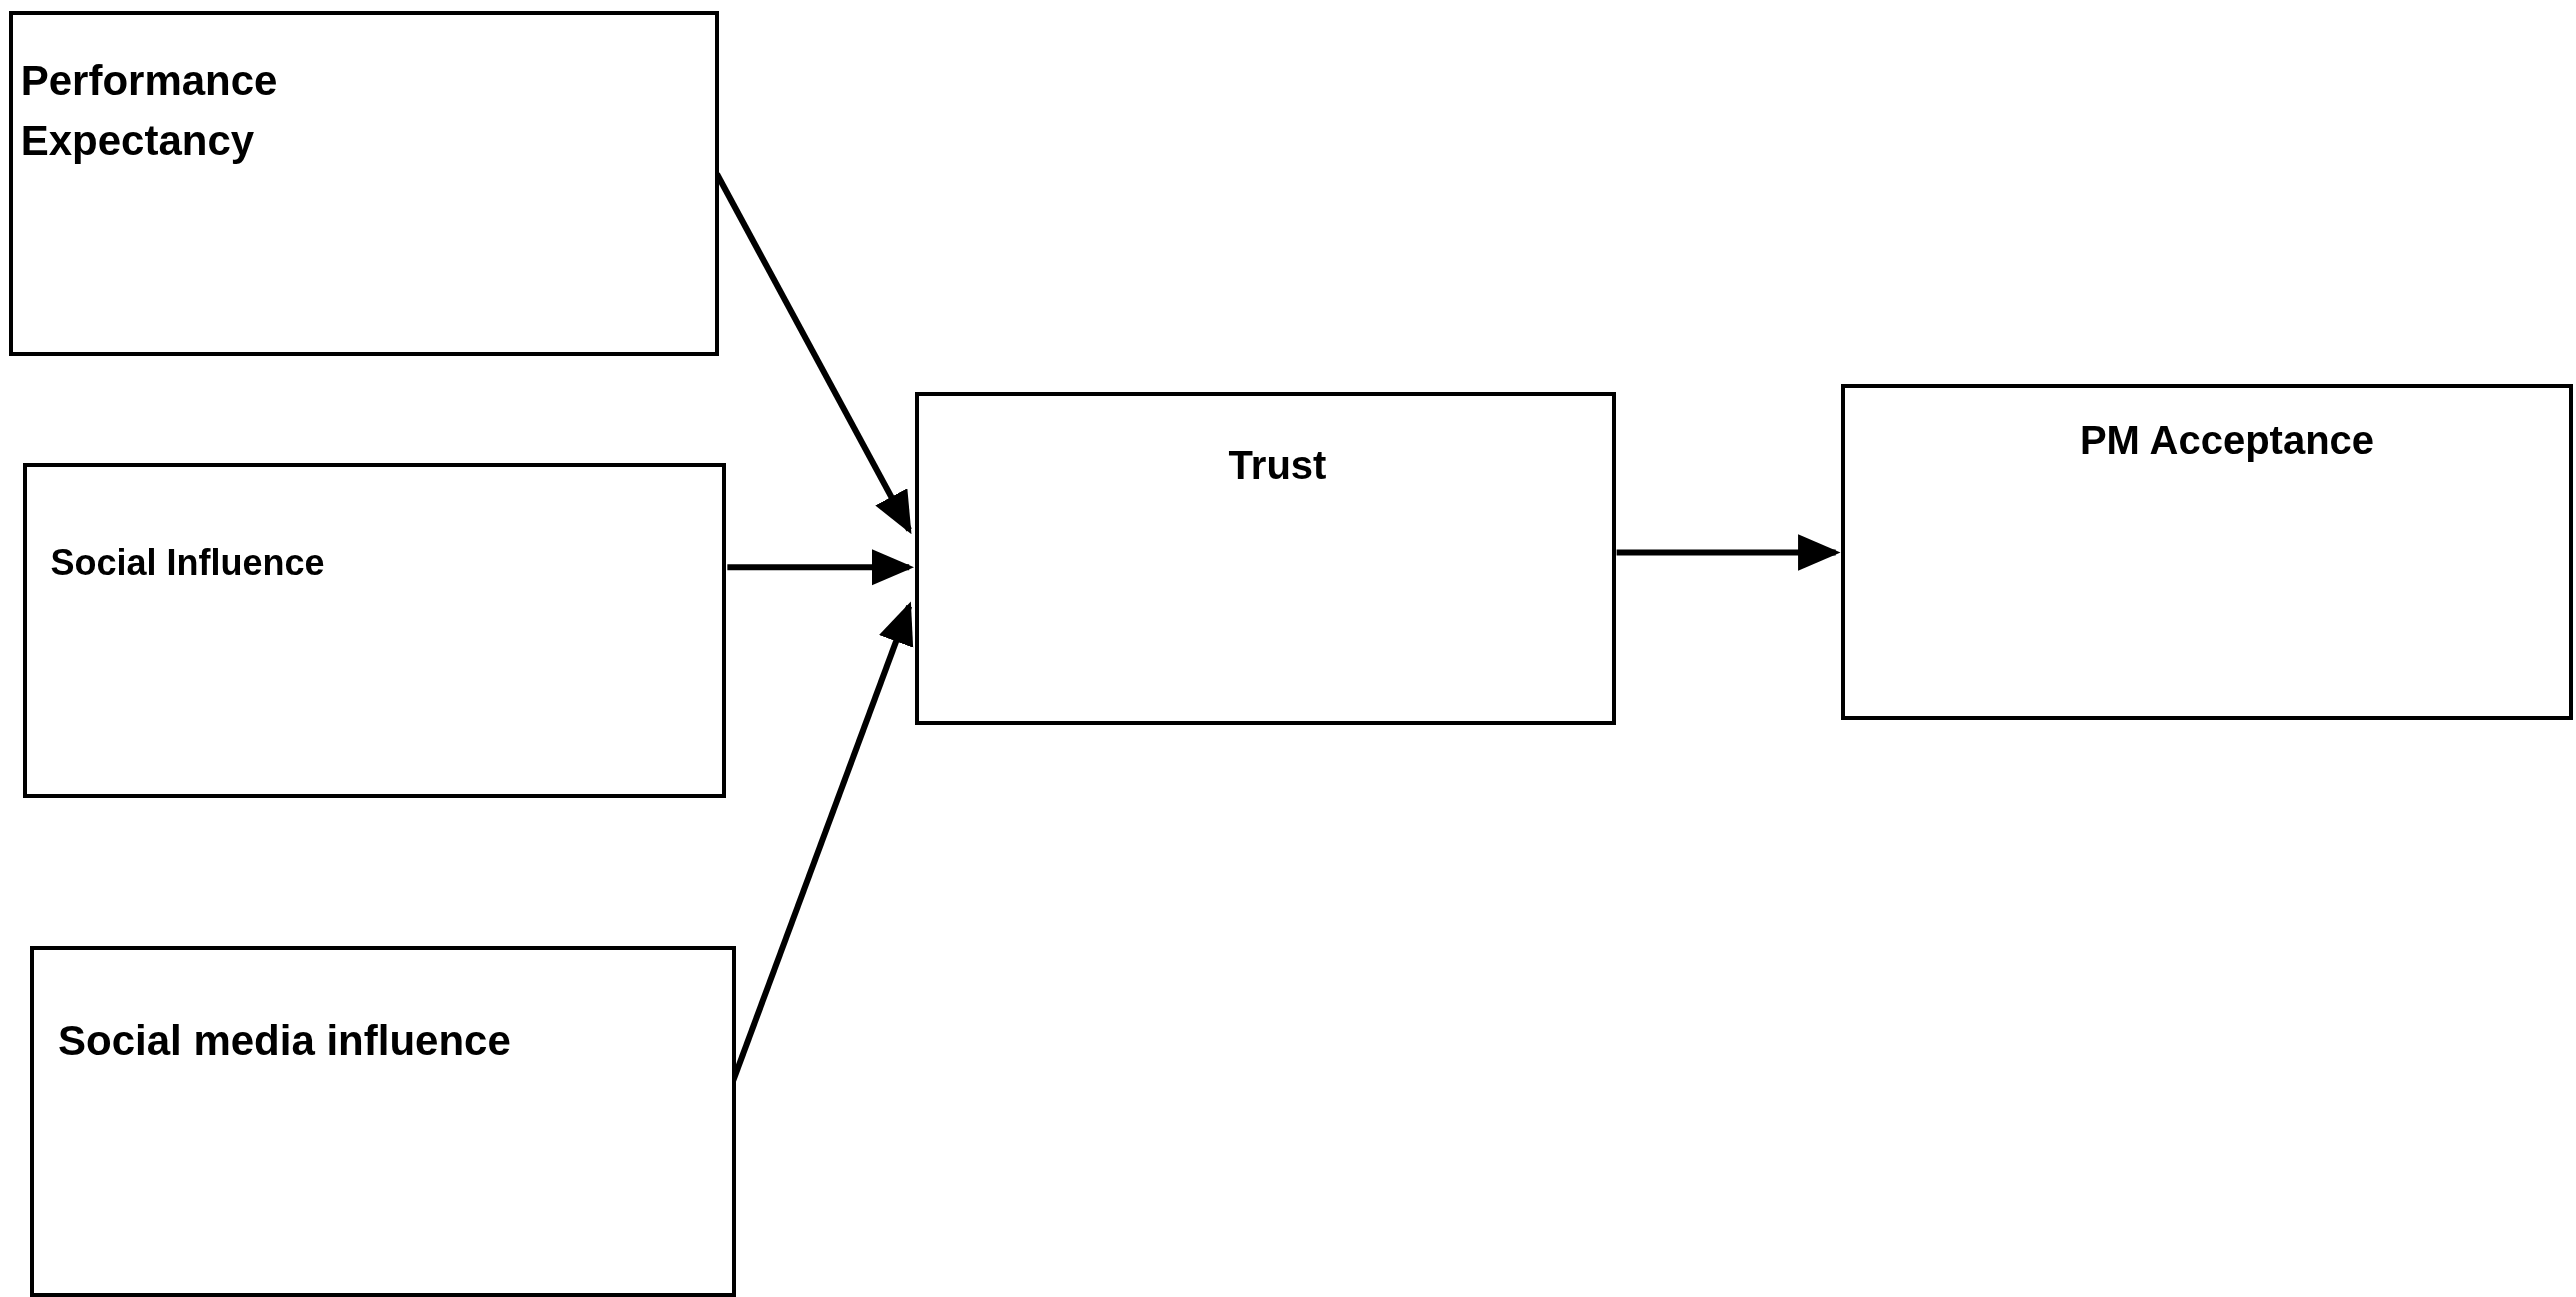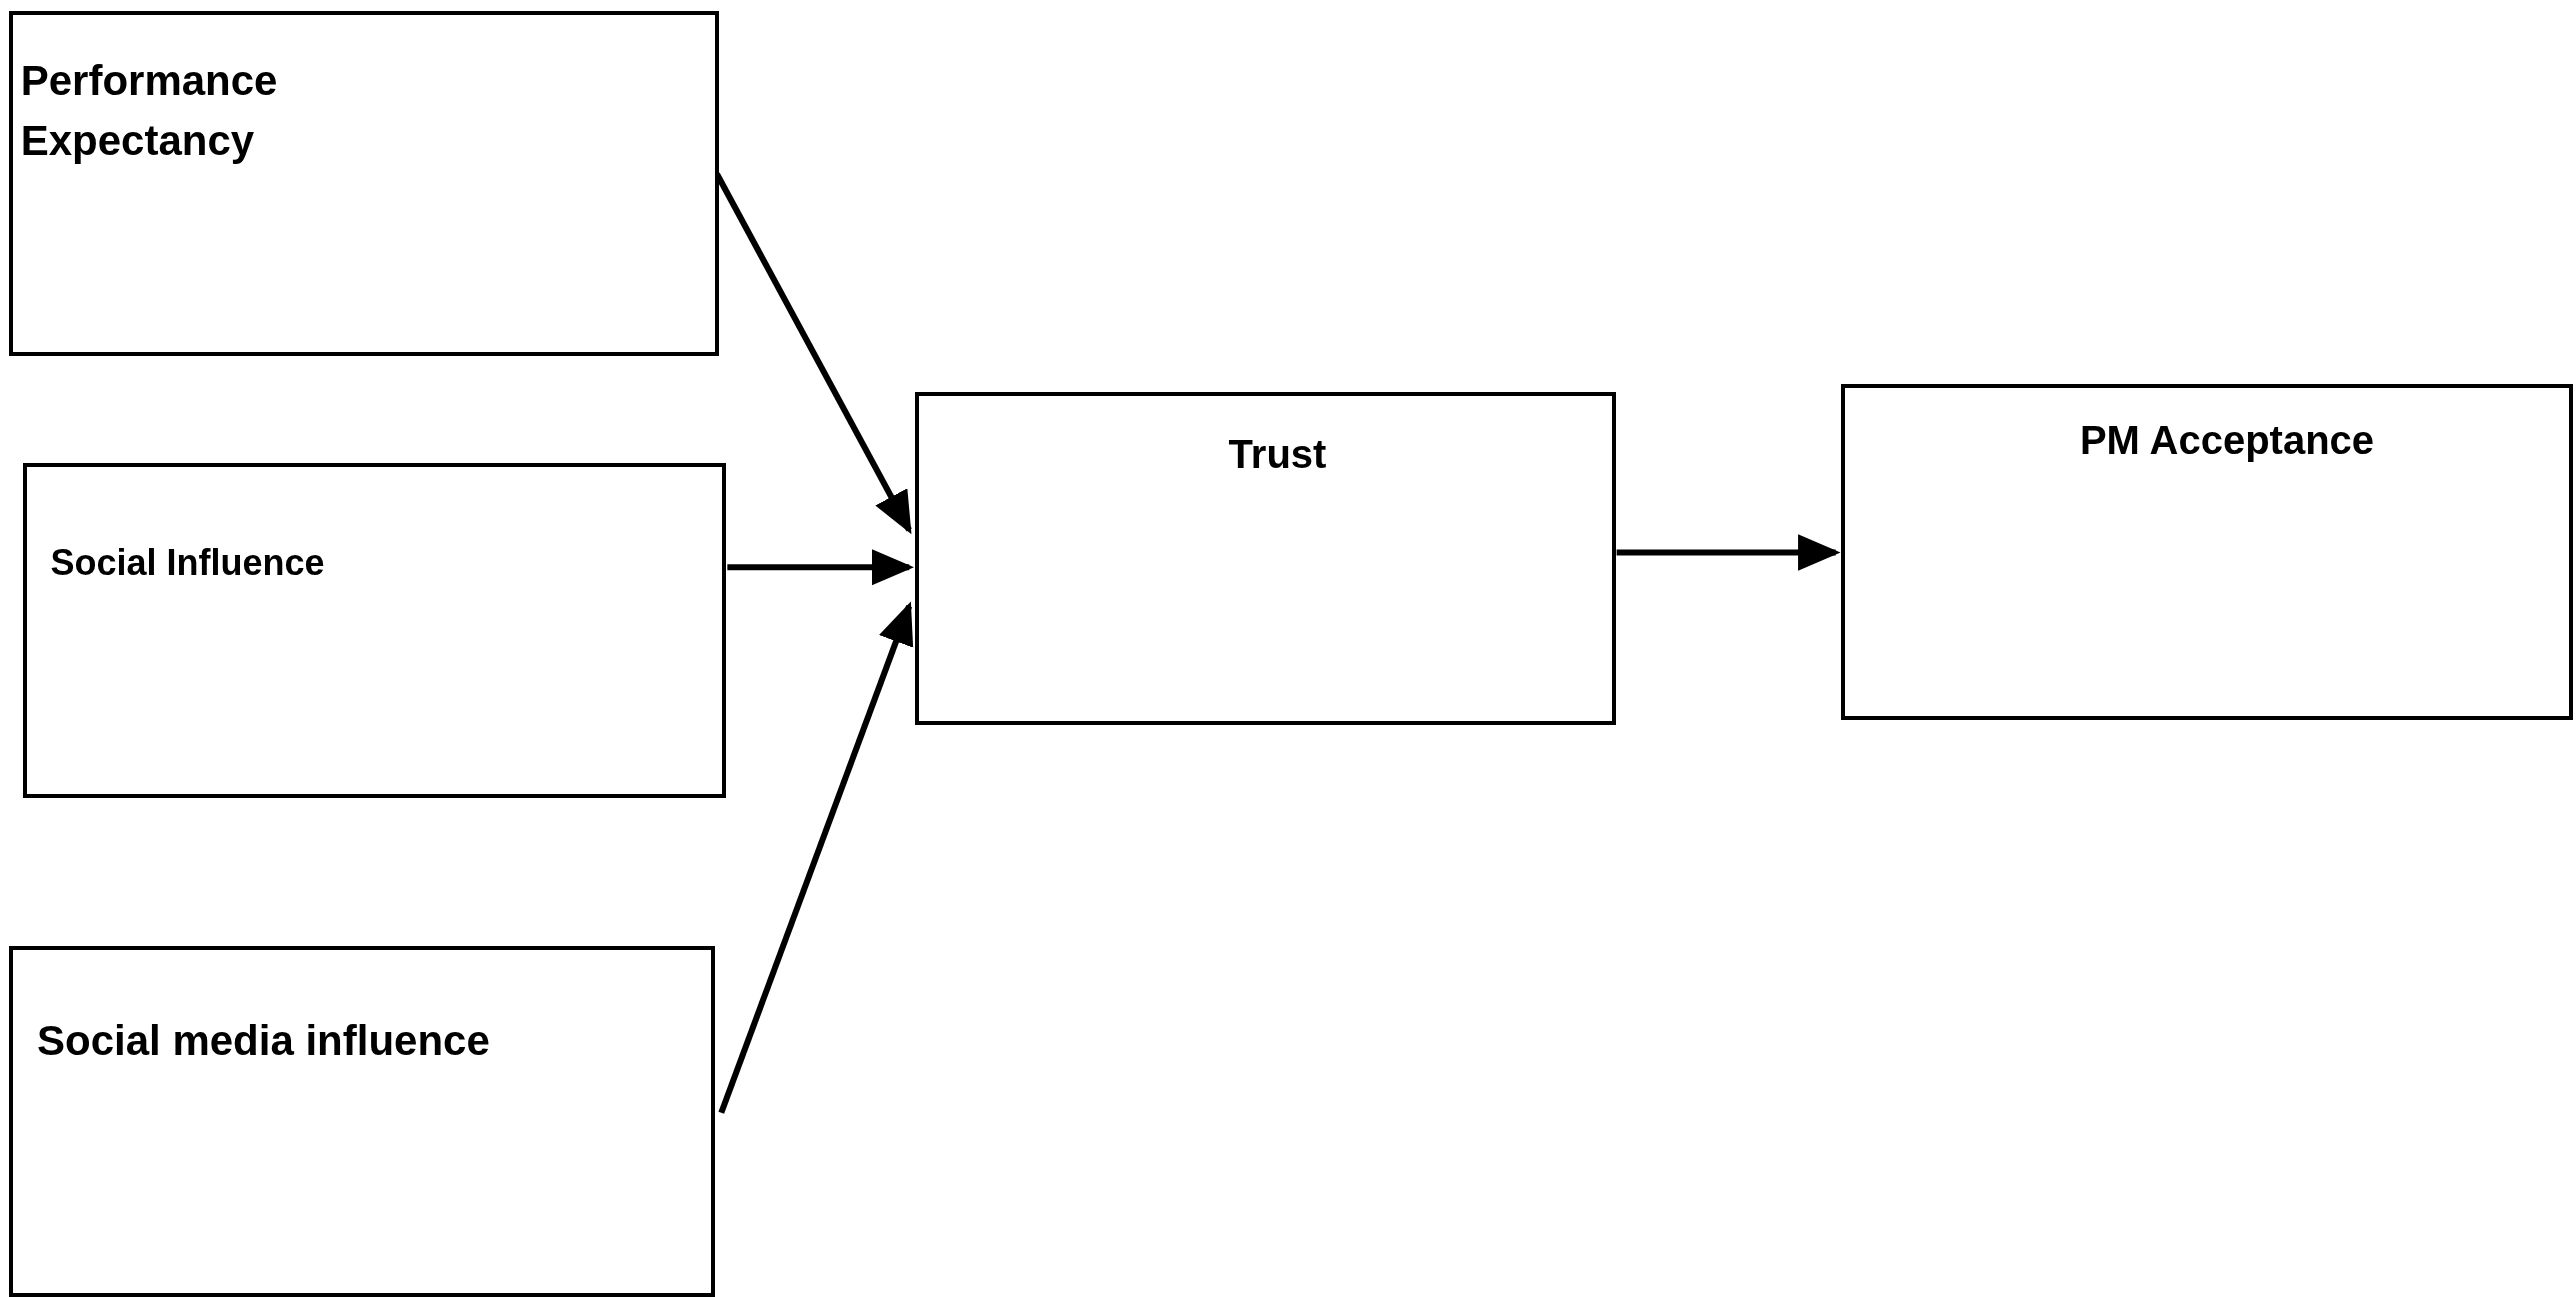--- a/index.html
+++ b/index.html
@@ -41,28 +41,28 @@
     position: absolute;
     left: 0;
     top: 0;
     width: 2576px;
     height: 1298px;
     pointer-events: none;
   }
   
   #box-performance-expectancy { left: 8.7px;  top: 11.3px;   width: 710px; height: 345px; }
   #box-social-influence       { left: 22.5px;  top: 463px;  width: 703px; height: 335px; }
-  #box-social-media-influence { left: 9px;  top: 946px; width: 706px; height: 351px; }
+  #box-social-media-influence { left: 30px;  top: 946px; width: 706px; height: 351px; }
   #box-trust                  { left: 915px; top: 392px; width: 701px; height: 333px; }
   #box-pm-acceptance          { left: 1841px; top: 384px; width: 732px; height: 336px; }
 
   #box-performance-expectancy .node-label { top: 36px;  padding-left: 8px; font-size: 42px; }
   #box-social-influence .node-label       { top: 44px;  padding-left: 24px; font-size: 36px; margin-top: 26px; }
   #box-social-media-influence .node-label { top: 61px;  padding-left: 24px; font-size: 42px; }
-  #box-trust .node-label                  { top: 30px;  font-size: 40px; margin-left: 24px; }
+  #box-trust .node-label                  { top: 41px;  font-size: 40px; margin-left: 24px; }
   #box-pm-acceptance .node-label          { top: 24px;  font-size: 40px; padding-left: 40px; }
 </style>
 </head>
 <body>
 
 <div id="canvas">
 
   <svg id="edges" viewBox="0 0 2975 1499" xmlns="http://www.w3.org/2000/svg">
     <defs>
       <marker id="arrowhead" markerWidth="7" markerHeight="7" refX="6.2" refY="3" orient="auto" markerUnits="strokeWidth">

